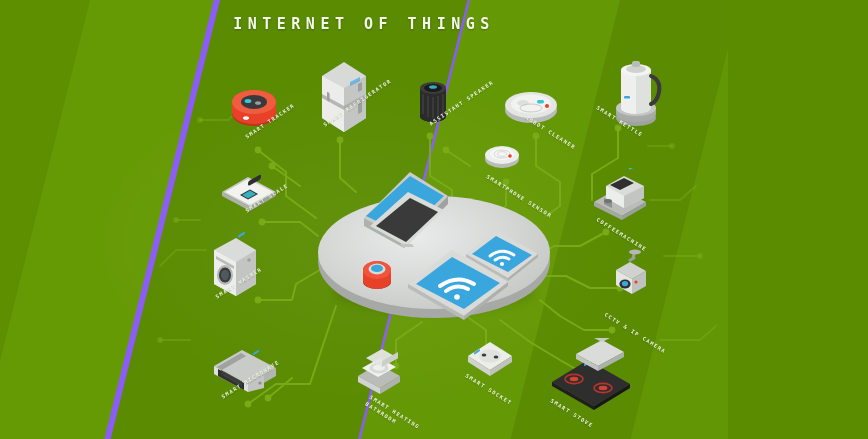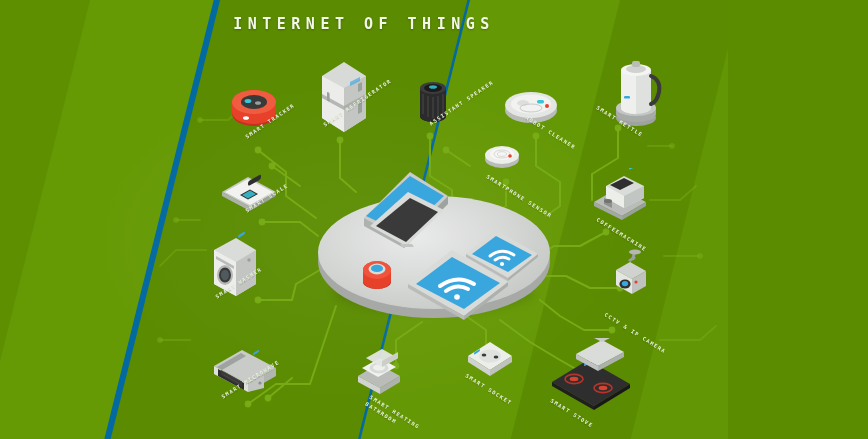--- a/index.html
+++ b/index.html
@@ -4,21 +4,21 @@
 <title>Internet of Things Infographic</title>
 <style>
   html,body{margin:0;padding:0;}
   body{
     width:868px;height:439px;overflow:hidden;
     font-family:"DejaVu Sans Mono","Liberation Mono",monospace;
     background:#5b8c00;
   }
   #stage{
     position:relative;width:728px;height:439px;overflow:hidden;
-    background:#0369a1;
+    background:#8b5cf6;
   }
   
   .band{position:absolute;top:-120px;height:700px;transform:rotate(14deg);transform-origin:top left;pointer-events:none;}
   .b1{left:-60px;width:190px;background:#5d8f01;}
   .b2{left:120px;width:120px;background:#669a05;}
   .b3{left:250px;width:240px;background:#5a8b00;}
   .b4{left:500px;width:150px;background:#659805;}
   .b5{left:650px;width:120px;background:#5a8b00;}
   .b6{left:770px;width:260px;background:#639605;}
   .vig{position:absolute;inset:0;pointer-events:none;

